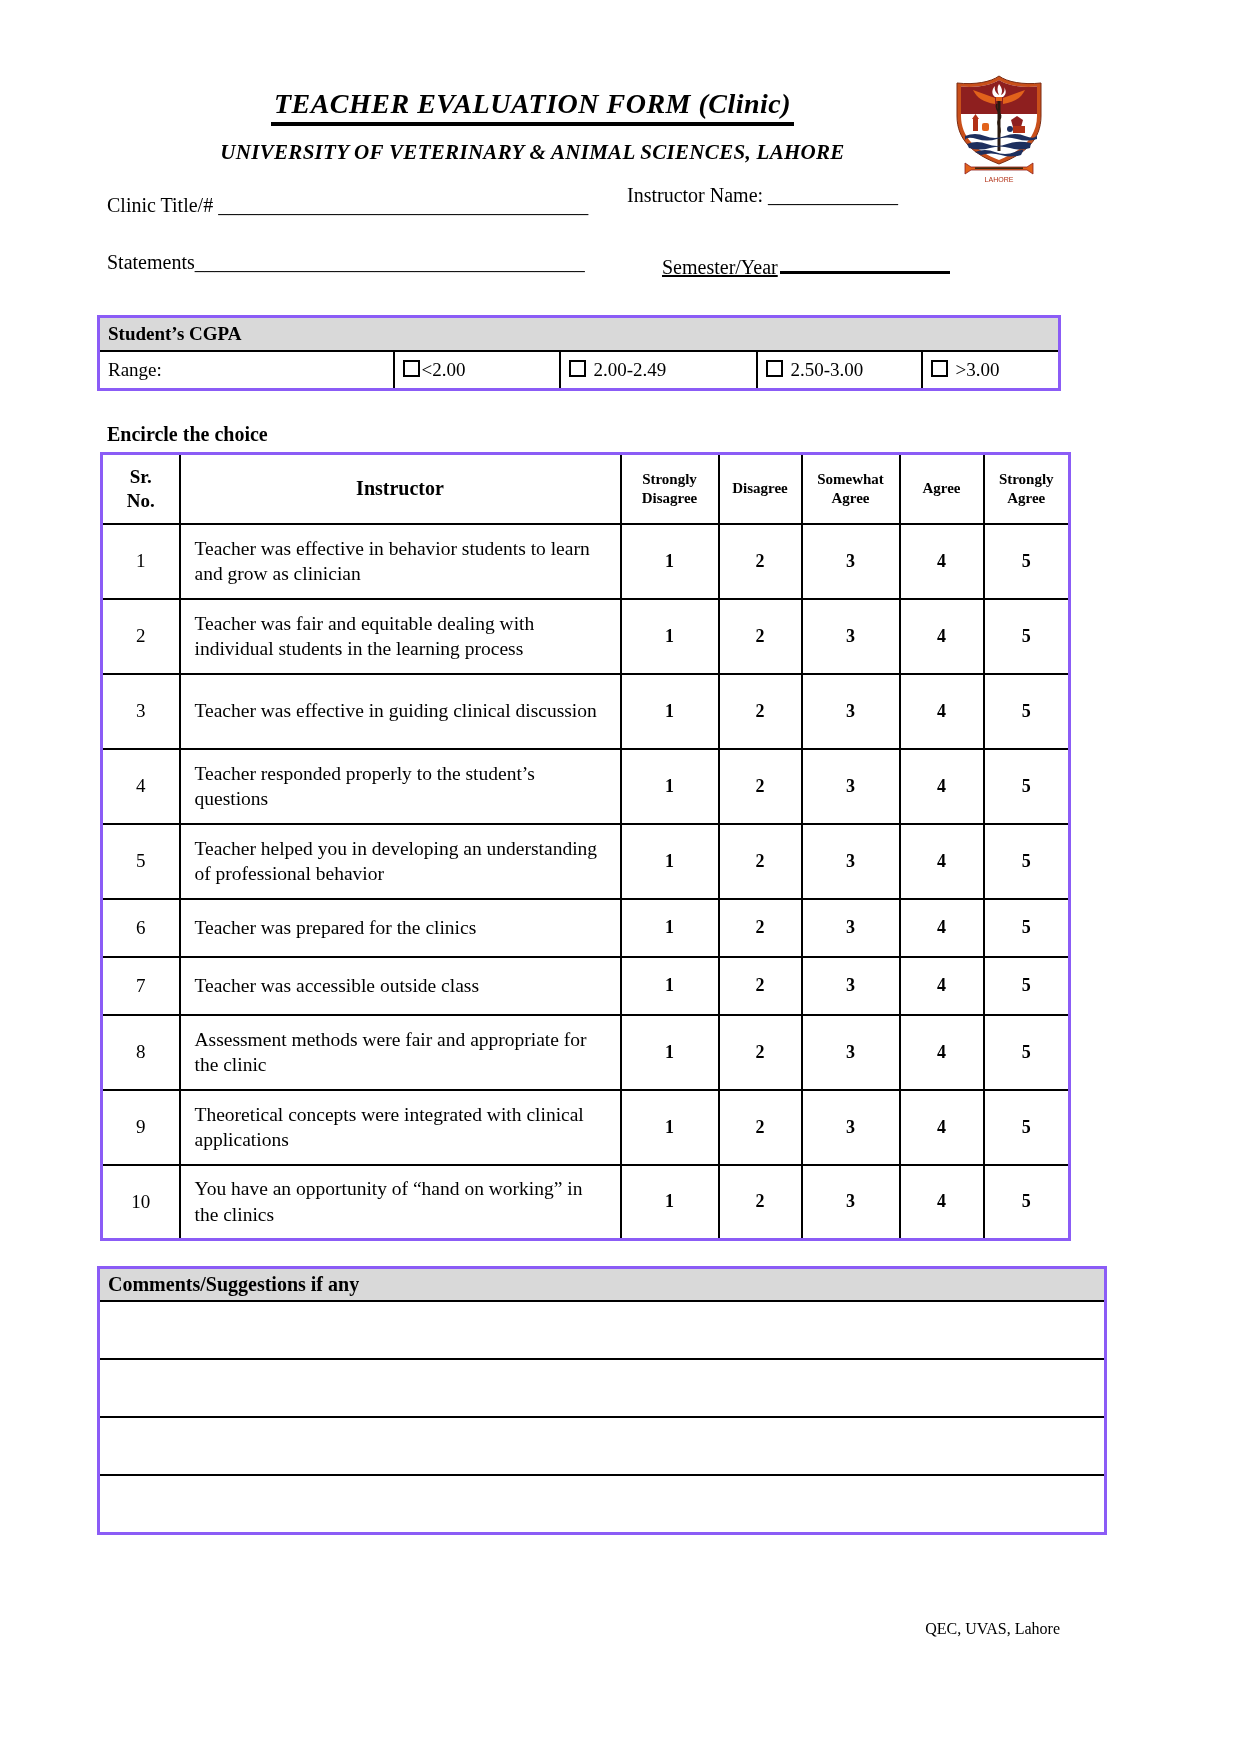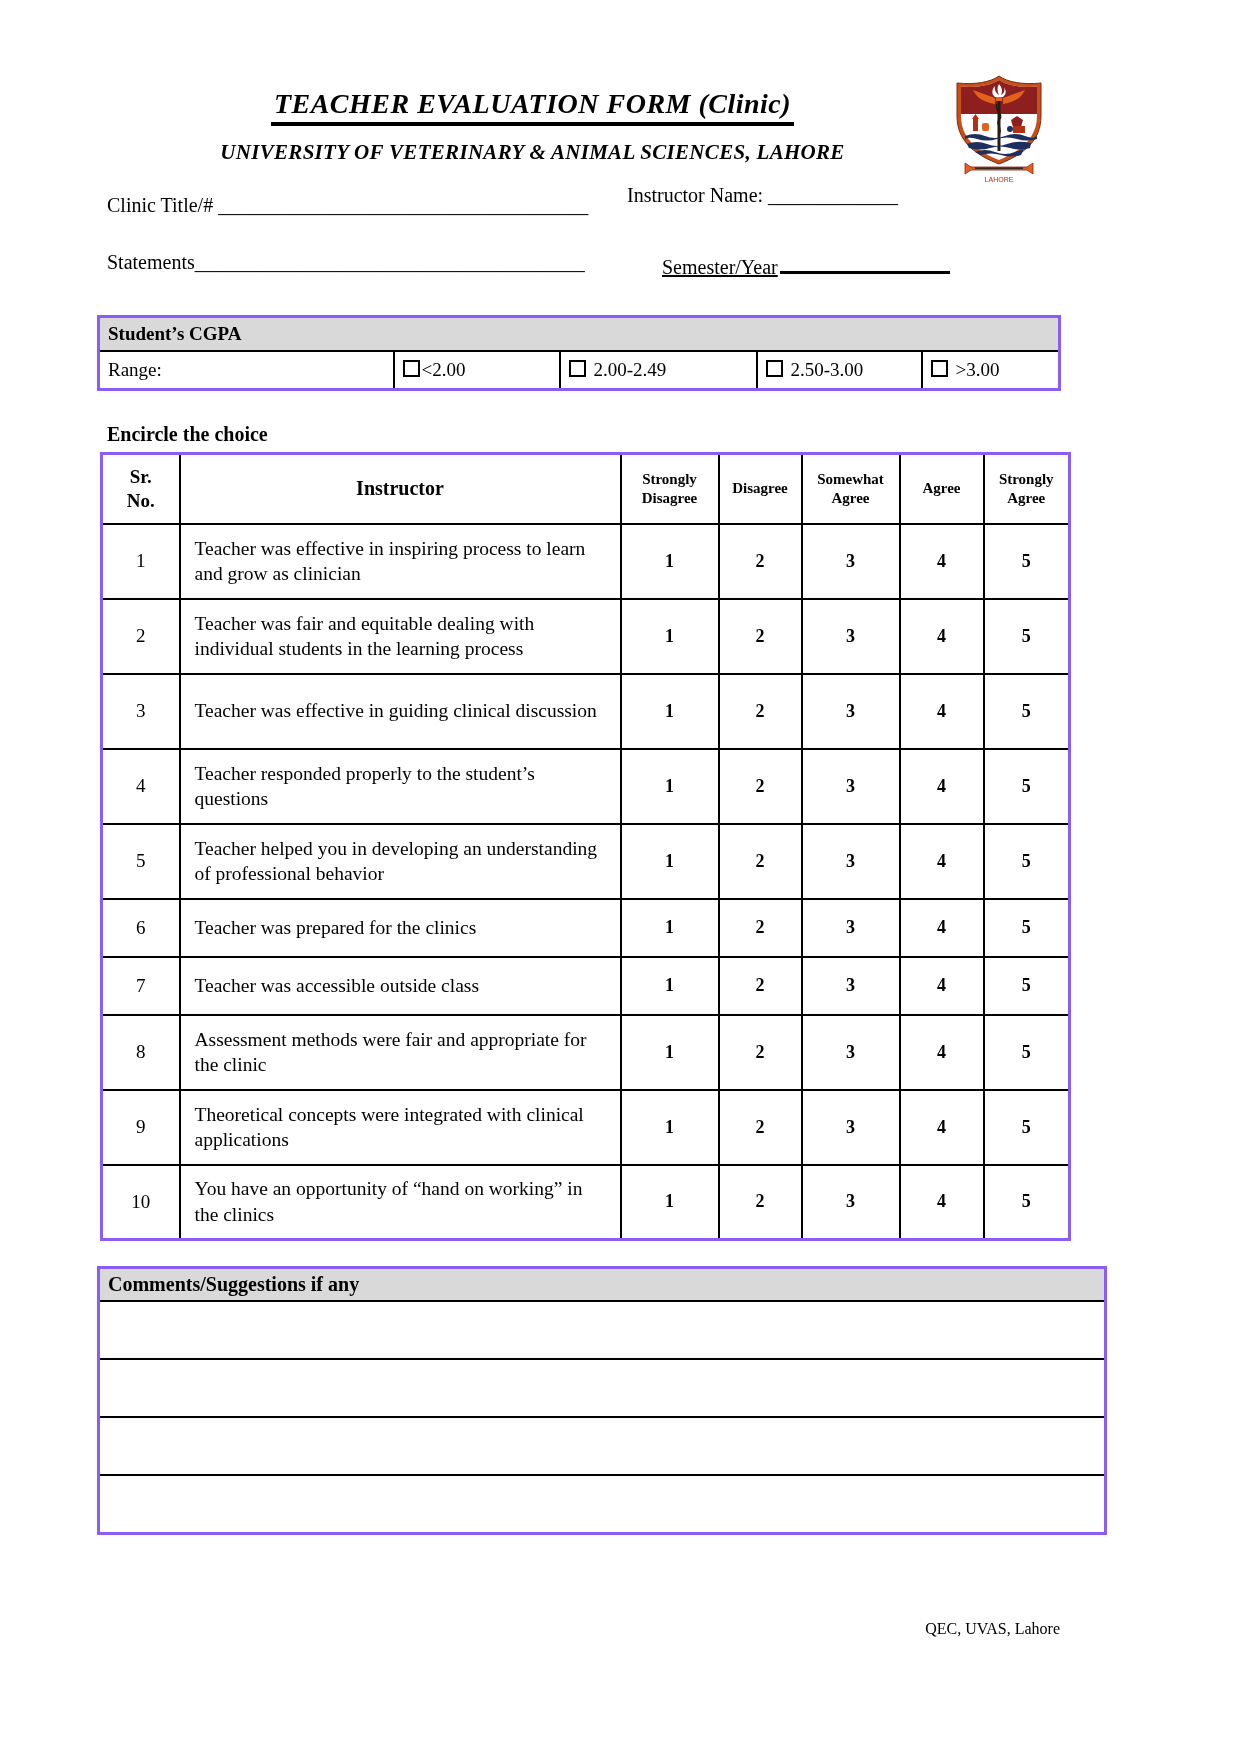--- a/index.html
+++ b/index.html
@@ -157,21 +157,21 @@
       <th class="h-col">Strongly Disagree</th>
       <th class="h-col">Disagree</th>
       <th class="h-col">Somewhat Agree</th>
       <th class="h-col">Agree</th>
       <th class="h-col">Strongly Agree</th>
     </tr>
   </thead>
   <tbody>
     <tr class="tall">
       <td class="td-no">1</td>
-      <td class="td-st">Teacher was effective in inspiring process to learn and grow as clinician</td>
+      <td class="td-st">Teacher was effective in behavior students to learn and grow as clinician</td>
       <td class="td-num">1</td>
       <td class="td-num">2</td>
       <td class="td-num">3</td>
       <td class="td-num">4</td>
       <td class="td-num">5</td>
     </tr>
     <tr class="tall">
       <td class="td-no">2</td>
       <td class="td-st">Teacher  was fair and equitable dealing with individual students in the learning process</td>
       <td class="td-num">1</td>

